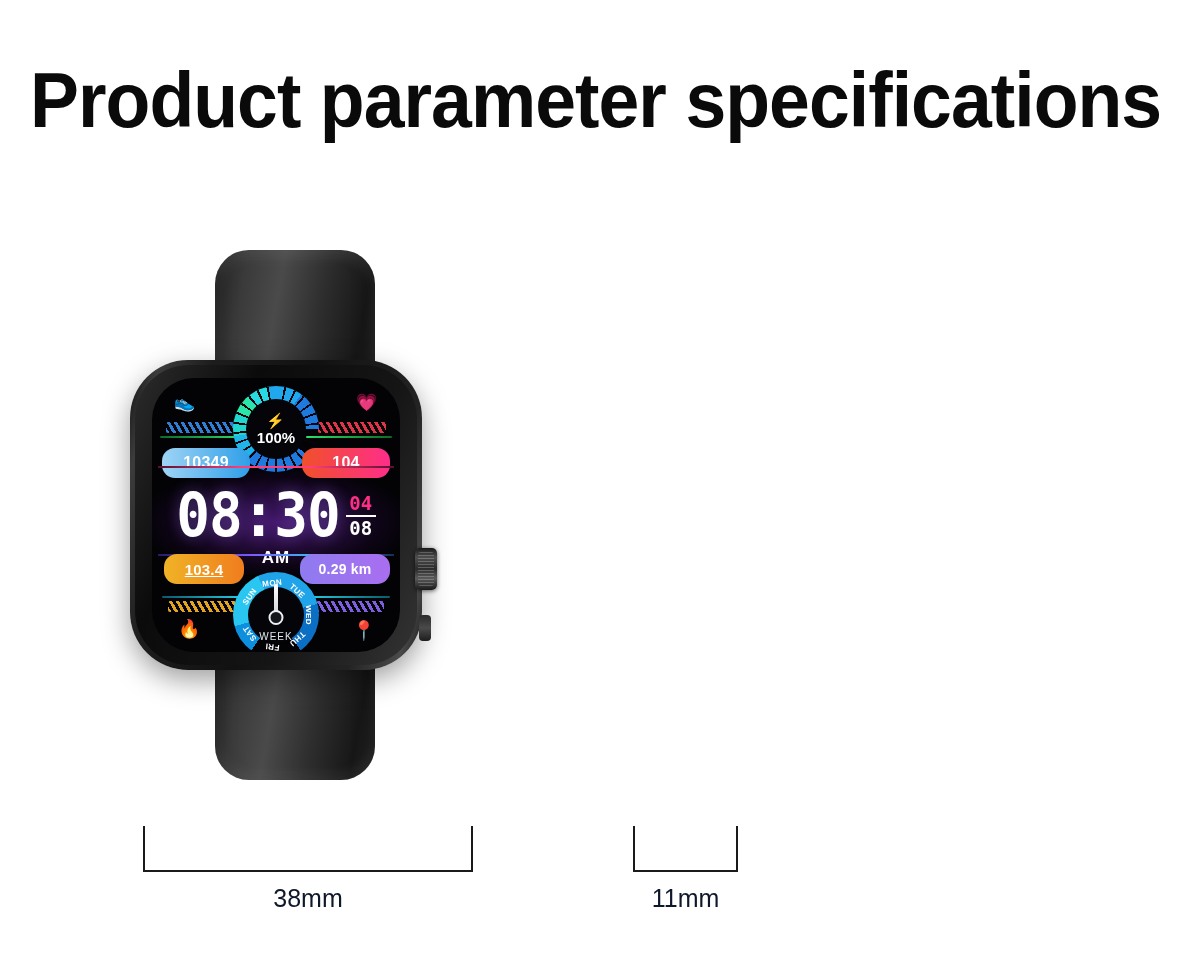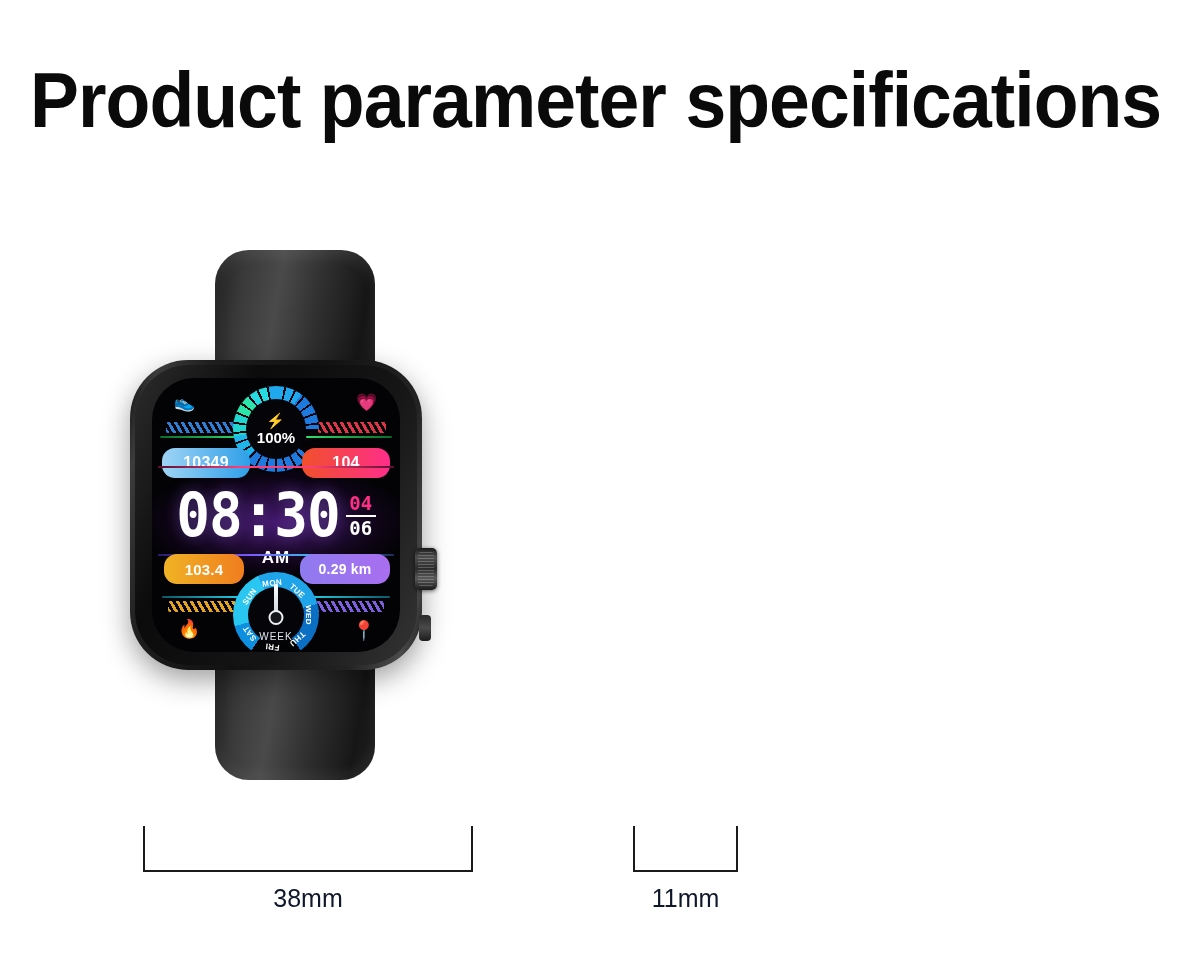--- a/index.html
+++ b/index.html
@@ -123,21 +123,21 @@
   .pill{
     position:absolute;height:30px;border-radius:13px;
     display:flex;align-items:center;justify-content:center;
     color:#fff;font-size:16px;font-weight:bold;letter-spacing:.2px;
   }
   .pill-steps{left:10px;top:70px;width:88px;
     background:linear-gradient(90deg,#9fd4f5,#2f9fe8);}
   .pill-bpm{right:10px;top:70px;width:88px;
     background:linear-gradient(90deg,#f0502a,#ff2e8a);}
   .pill-cal{left:12px;bottom:68px;width:80px;
-    background:linear-gradient(90deg,#f0b326,#f07d1e);font-size:15px;}
+    background:linear-gradient(90deg,#f0b326,#f07d1e);font-size:15px;text-decoration:underline;}
   .pill-dist{right:10px;bottom:68px;width:90px;
     background:linear-gradient(90deg,#8f7bf0,#a96ef0);font-size:14px;}
 
   
   .gauge{
     position:absolute;left:50%;top:8px;transform:translateX(-50%);
     width:86px;height:86px;border-radius:50%;
     background:
       conic-gradient(from 200deg,
         #1f7ae0 0deg 26deg,
@@ -375,21 +375,21 @@
           <div class="pill pill-steps">10349</div>
           <div class="pill pill-bpm">104</div>
 
           <div class="neon-line neon-pink"></div>
 
           <div class="time-wrap">
             <div class="time-main">08:30</div>
             <div class="date-stack">
               <div class="date-top">04</div>
               <div class="date-rule"></div>
-              <div class="date-bot">06</div>
+              <div class="date-bot">08</div>
             </div>
           </div>
           <div class="ampm">AM</div>
 
           <div class="neon-line neon-violet"></div>
 
           <div class="pill pill-cal">103.4</div>
           <div class="pill pill-dist">0.29 km</div>
 
           <div class="hatch hatch-bl"></div>

